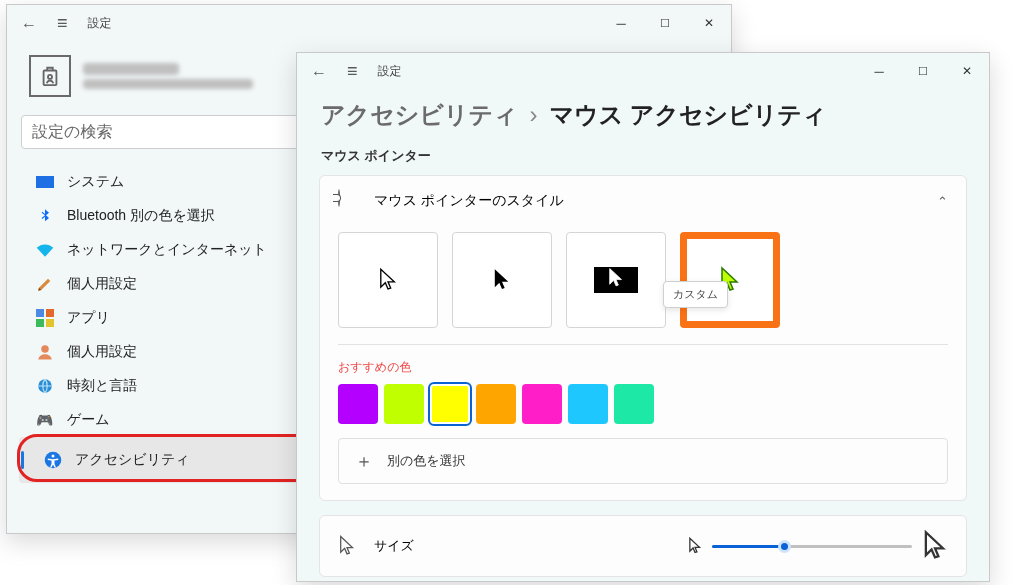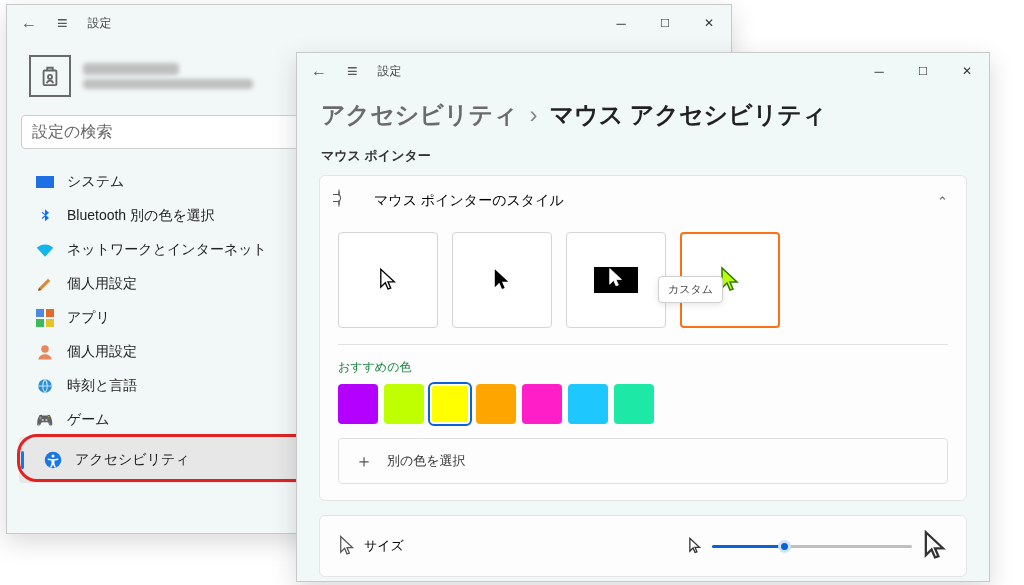--- a/index.html
+++ b/index.html
@@ -72,41 +72,41 @@
   .card-head .left-ico{ width:22px;height:22px; margin-right:14px; color:#555;}
   .palette-ico{ width:20px;height:20px;border-radius:50%;border:1.5px solid #555; position:relative; transform:rotate(-20deg);}
   .palette-ico::after{content:"";position:absolute;right:-2px;bottom:4px;width:7px;height:6px;border:1.5px solid #555;border-left:none;border-radius:0 6px 6px 0;background:#fdfdfd;}
   .card-head .chev{ margin-left:auto; color:#666; font-size:13px;}
   .card-head .chev::before{content:"⌃"; display:inline-block;}
   .card-inner { padding: 0 18px 16px 18px; }
 
   .styles { display:flex; gap:14px; padding:6px 0 16px 0;}
   .style-tile { width:100px; height:96px; border:1px solid #d5d5d5; border-radius:4px; background:#fff;
                 display:flex; align-items:center; justify-content:center; position:relative; cursor:pointer;}
-  .style-tile.selected { border:2px solid #f97316; }
+  .style-tile.selected { border:7px solid #f97316; }
   .cursor-white { width:18px;height:26px; }
   .cursor-black { width:18px;height:26px; }
   .cursor-inv-box{ width:44px;height:26px;background:#000; display:flex; align-items:flex-start; justify-content:center;}
   .cursor-green { width:20px;height:28px; }
   .tooltip { position:absolute; left:-24px; top:42px; background:#fff; border:1px solid #d0d0d0; border-radius:4px;
              font-size:11px; color:#444; padding:5px 9px; box-shadow:0 2px 6px rgba(0,0,0,.1); white-space:nowrap;}
 
   .hr { height:1px; background:#e2e2e2; margin: 0 0 14px 0;}
 
-  .rec-label{ font-size:12px; color:#15803d; padding-bottom:8px;}
+  .rec-label{ font-size:12px; color:#ef4444; padding-bottom:8px;}
   .swatches { display:flex; gap:6px;}
   .swatch { width:40px;height:40px; border-radius:4px; cursor:pointer;}
   .swatch.sel{ outline:2px solid #0a63d6; outline-offset:0; box-shadow: inset 0 0 0 2px #fff;}
 
   .other-row{ display:flex; align-items:center; gap:14px; border:1px solid #e0e0e0; border-radius:4px;
               padding:10px 16px; margin-top:14px; font-size:13px; color:#333; cursor:pointer;}
   .plus{ font-size:18px; color:#555;font-weight:300;}
 
   
-  .size-card{ margin-top:14px; padding:14px 18px; display:flex; align-items:center; gap:8px;}
+  .size-card{ margin-top:14px; padding:14px 18px; display:flex; align-items:center; gap:18px;}
   .size-ico{ width:18px;height:22px; color:#555;}
   .size-label{ font-size:13px; }
   .size-spacer{flex:1;}
   .slider-wrap{ display:flex; align-items:center; gap:10px;}
   .mini-cursor{ width:14px;height:18px;}
   .big-cursor { width:26px;height:32px;}
   .slider{ width:200px; height:18px; position:relative;}
   .slider-track{ position:absolute; left:0; right:0; top:8px; height:3px; background:#c0c0c0; border-radius:2px;}
   .slider-fill { position:absolute; left:0; width:35%; top:8px; height:3px; background:#0a63d6; border-radius:2px;}
   .slider-thumb{ position:absolute; left:33%; top:3px; width:13px;height:13px; border-radius:50%; background:#0a63d6; border:3px solid #cfe3fb;} 

